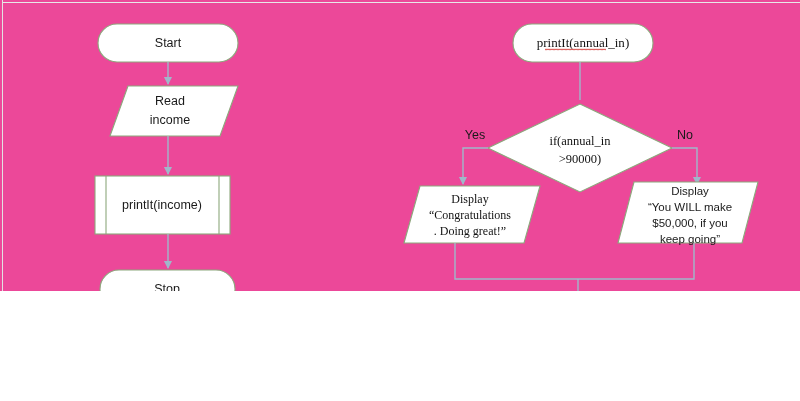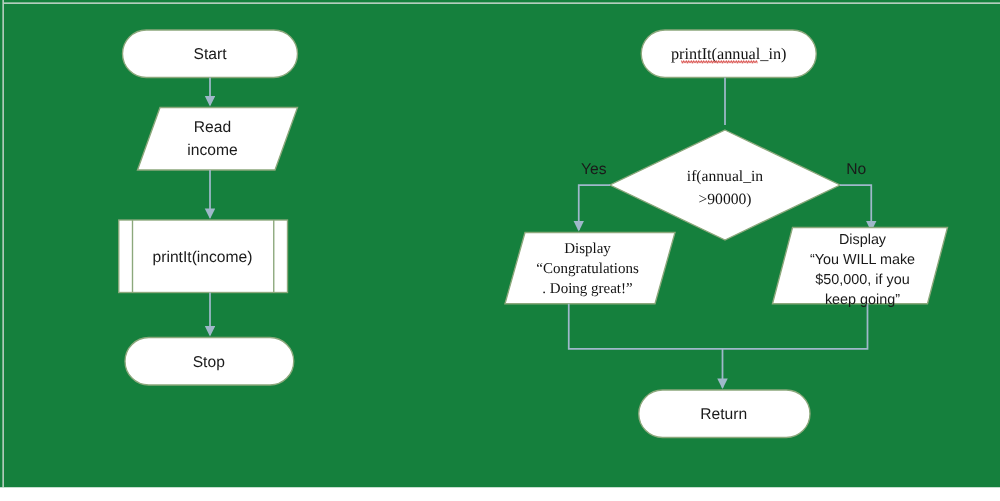--- a/index.html
+++ b/index.html
@@ -4,22 +4,22 @@
 <title>Flowchart Diagram</title>
 <style>
   html, body {
     margin: 0;
     padding: 0;
     background: #ffffff;
   }
   #canvas {
     position: relative;
     width: 800px;
-    height: 390px;
-    background: #15803d;
+    height: 291px;
+    background: #ec4899;
     overflow: hidden;
     font-family: "Liberation Sans", sans-serif;
     text-align: center;
   }
   
   .page-edge-left {
     position: absolute;
     left: 2px; top: 0; width: 1px; height: 401px;
     background: #e2e2e2;
   }

